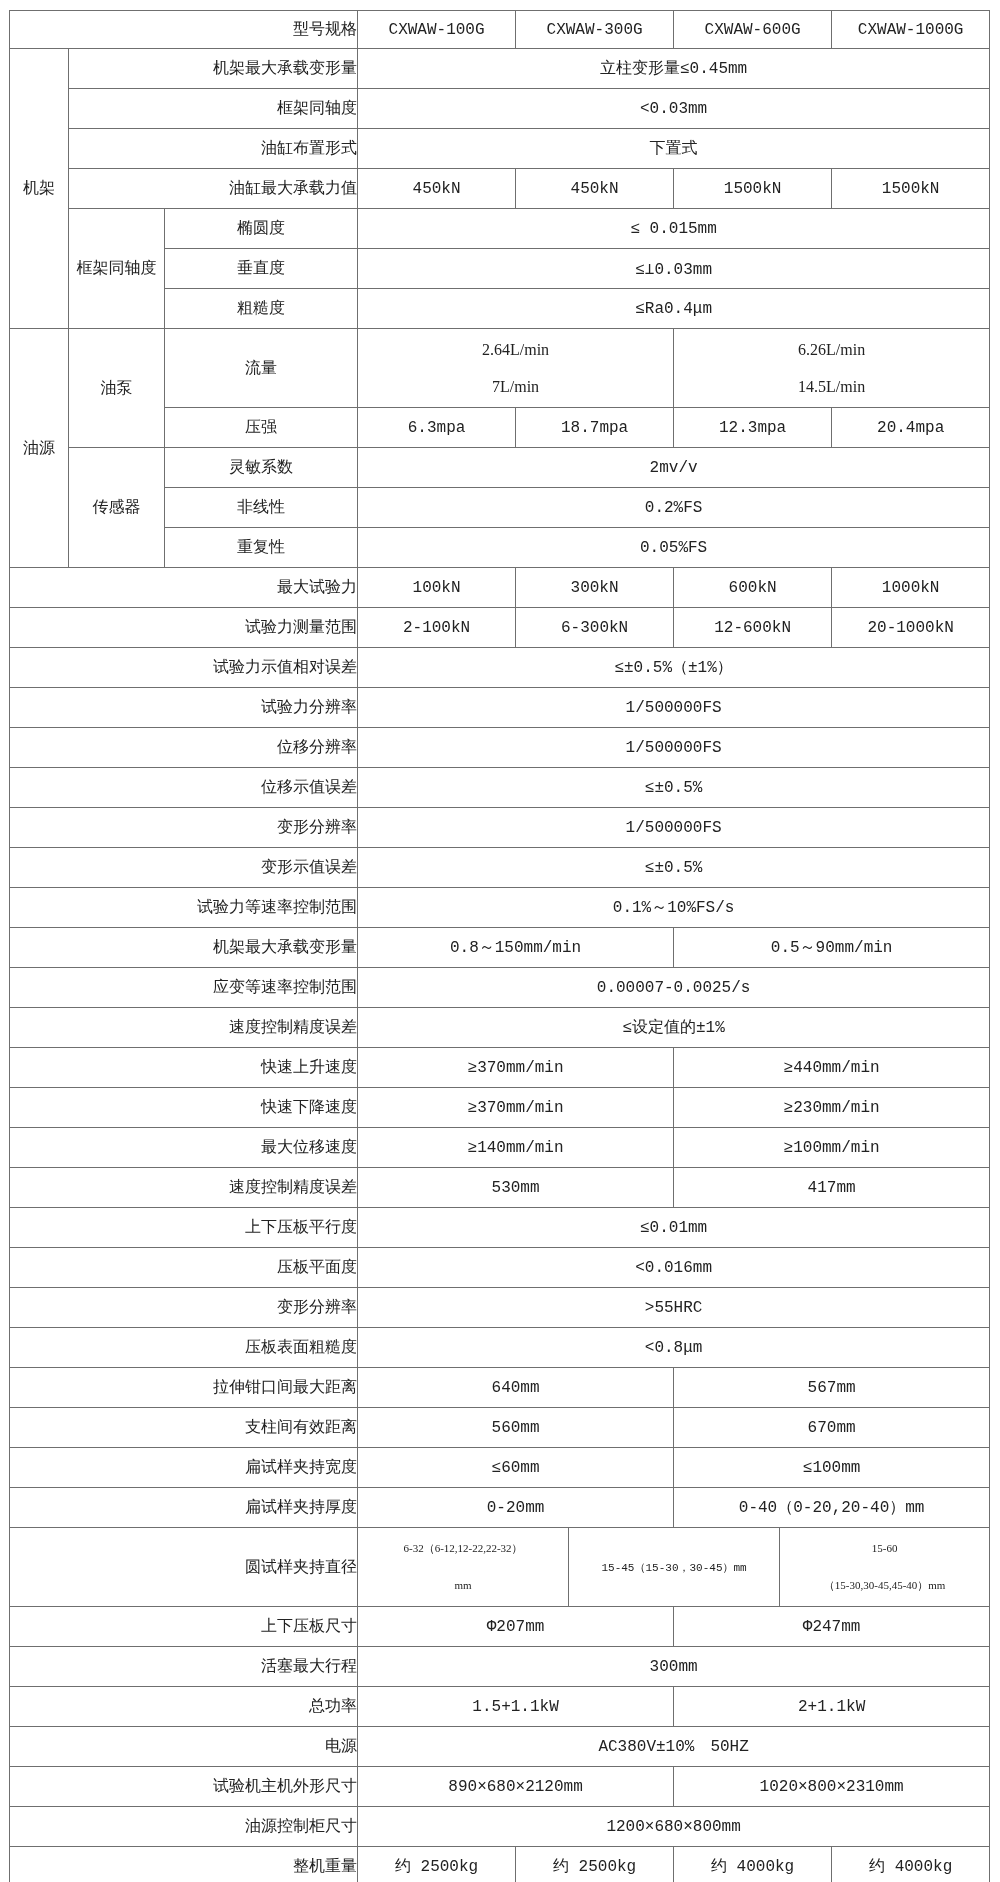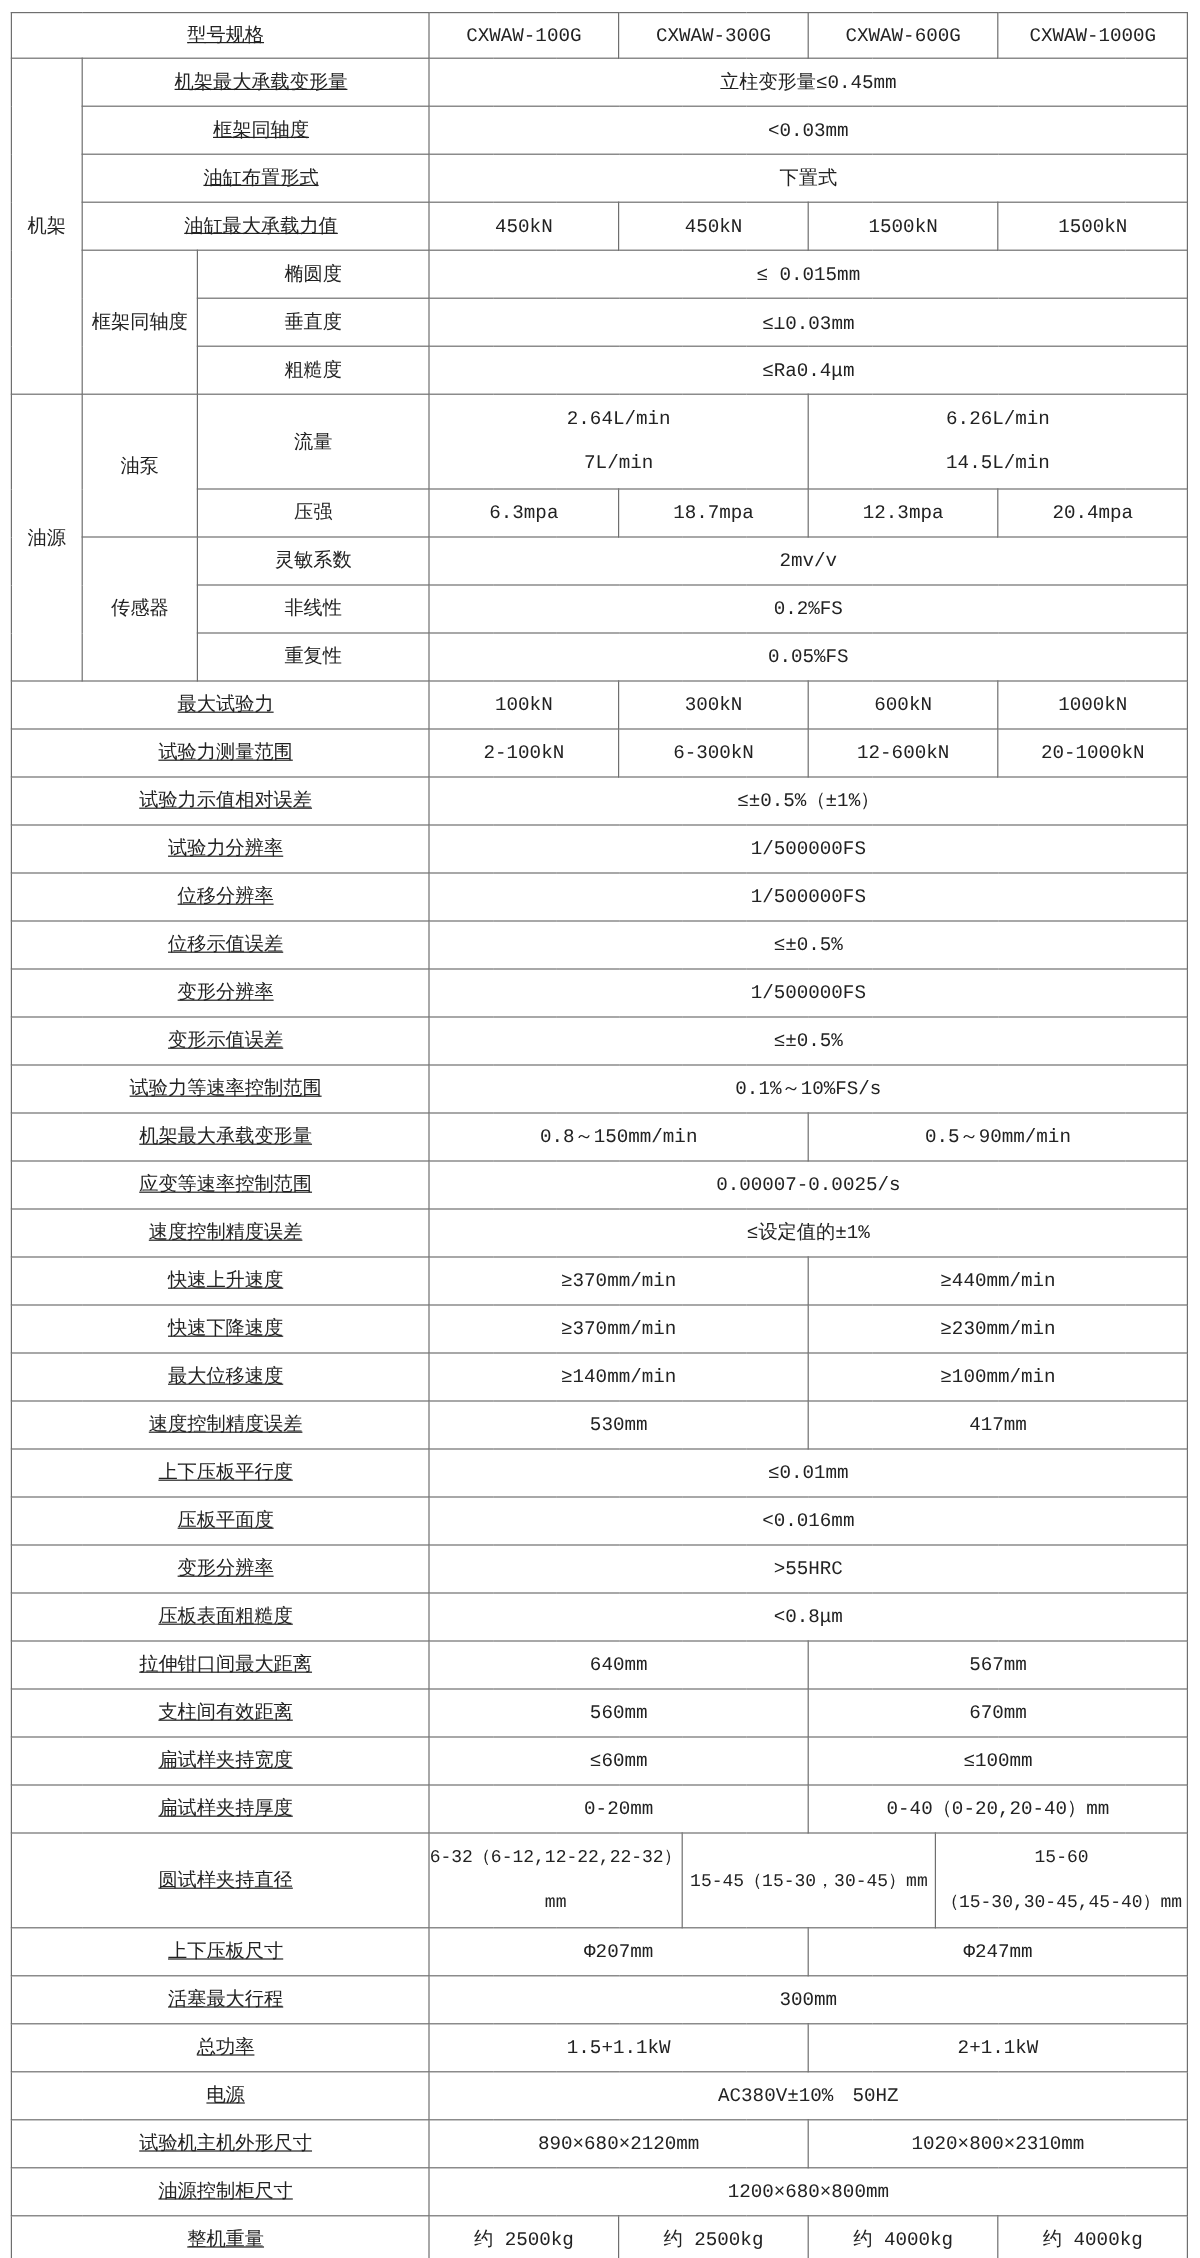--- a/index.html
+++ b/index.html
@@ -26,26 +26,25 @@
     padding: 0;
     text-align: center;
     vertical-align: middle;
     white-space: nowrap;
     overflow: hidden;
   }
   table.spec tr { height: 40px; }
   table.spec tr.tall { height: 79px; }
   table.spec tr.head { height: 38px; }
   table.spec td.left {
-    text-align: center;
+    text-align: right;
     padding-left: 9px;
-    text-decoration: underline;
-  }
-  table.spec td.sm { font-size: 15px; margin-left: 30px; }
-  table.spec td.multi .ln { line-height: 37px; }
+  }
+  table.spec td.sm { font-size: 11px; margin-left: 30px; }
+  table.spec td.multi .ln { line-height: 37px; font-family: Liberation Serif, serif; }
 </style>
 </head>
 <body>
 
 <div class="sheet">
   <table class="spec">
     <colgroup>
       <col style="width:59px">
         <col style="width:96px">
         <col style="width:193px">

